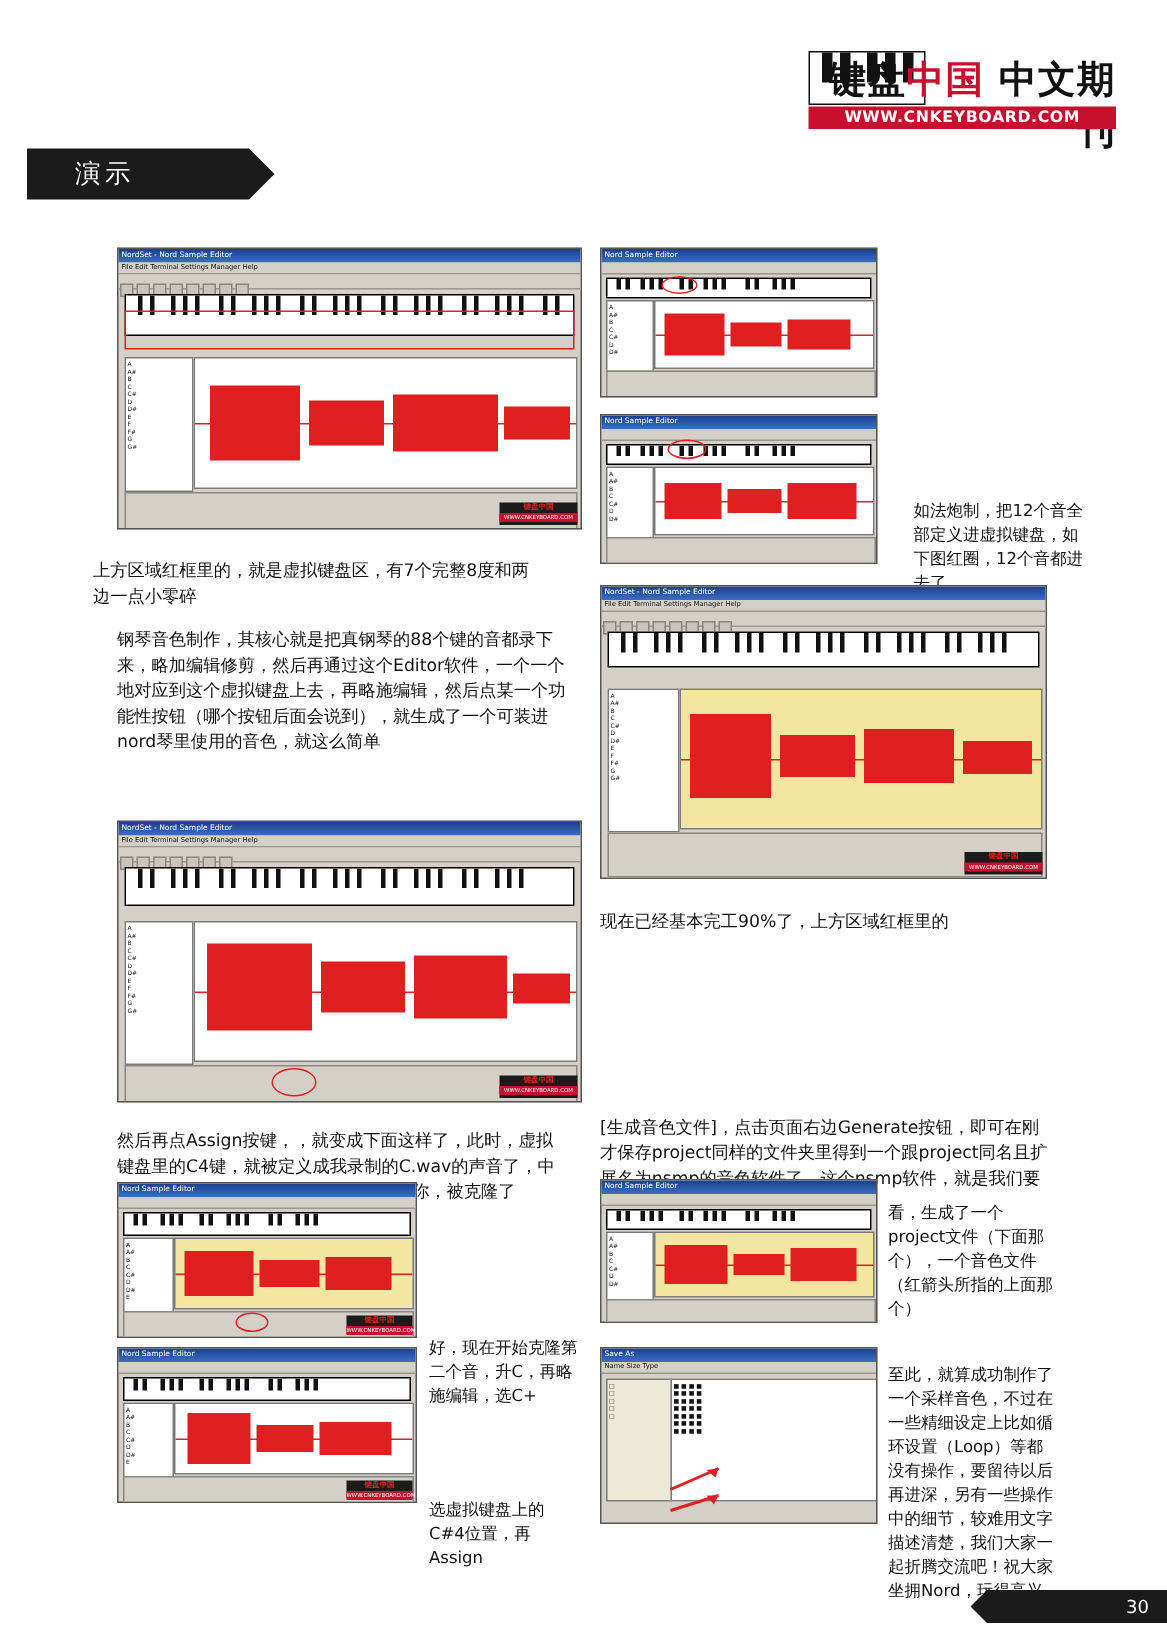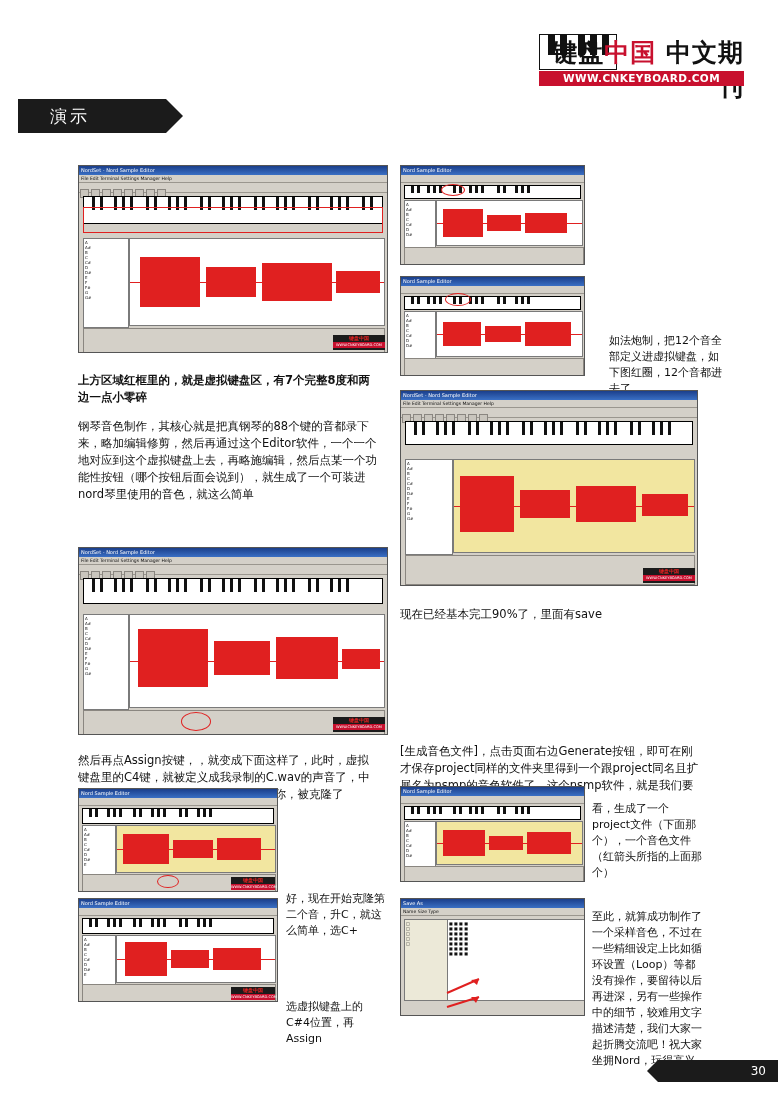--- a/index.html
+++ b/index.html
@@ -131,21 +131,21 @@
       <div class="line"></div>
       <div class="burst" style="left:10px;top:18px;width:60px;height:50px;"></div>
       <div class="burst" style="left:76px;top:28px;width:50px;height:30px;"></div>
       <div class="burst" style="left:132px;top:24px;width:70px;height:38px;"></div>
       <div class="burst" style="left:206px;top:32px;width:44px;height:22px;"></div>
     </div>
     <div class="panel" style="left:4px;top:162px;width:300px;height:24px;"></div>
     <div class="wm"><b>键盘中国</b><s>WWW.CNKEYBOARD.COM</s></div>
   </div>
 
-  <p class="txt" style="left:78px;top:360px;width:300px;font-weight:bold;">上方区域红框里的，就是虚拟键盘区，有7个完整8度和两边一点小零碎</p>
+  <p class="txt" style="left:62px;top:360px;width:300px;">上方区域红框里的，就是虚拟键盘区，有7个完整8度和两边一点小零碎</p>
   <p class="txt" style="left:78px;top:406px;width:300px;">钢琴音色制作，其核心就是把真钢琴的88个键的音都录下来，略加编辑修剪，然后再通过这个Editor软件，一个一个地对应到这个虚拟键盘上去，再略施编辑，然后点某一个功能性按钮（哪个按钮后面会说到），就生成了一个可装进nord琴里使用的音色，就这么简单</p>
   <p class="txt" style="left:78px;top:548px;width:300px;">左边框点中C.wav文件，页面下部有个红圈里，用箭头也可以，直接输入也可以，写为C4</p>
 
   <div class="shot" style="left:78px;top:547px;width:310px;height:188px;">
     <div class="tbar">NordSet - Nord Sample Editor</div>
     <div class="mbar">File  Edit  Terminal  Settings  Manager  Help</div>
     <div class="toolbar"><i></i><i></i><i></i><i></i><i></i><i></i><i></i></div>
     <div class="kb" style="height:24px;margin:3px 4px;">
       <span class="blk" style="left:8px"></span>
         <span class="blk" style="left:16px"></span>
@@ -215,21 +215,21 @@
       <div class="line"></div>
       <div class="burst" style="left:6px;top:8px;width:46px;height:30px;"></div>
       <div class="burst" style="left:56px;top:14px;width:40px;height:18px;"></div>
       <div class="burst" style="left:100px;top:12px;width:44px;height:22px;"></div>
     </div>
     <div class="panel" style="left:3px;top:85px;width:192px;height:16px;"></div>
     <div class="redcircle" style="left:78px;top:86px;width:22px;height:13px;"></div>
     <div class="wm" style="width:44px;height:12px"><b>键盘中国</b><s>WWW.CNKEYBOARD.COM</s></div>
   </div>
 
-  <p class="txt small" style="left:286px;top:880px;width:100px;">好，现在开始克隆第二个音，升C，就这么简单，选C+</p>
+  <p class="txt small" style="left:286px;top:880px;width:100px;">好，现在开始克隆第二个音，升C，再略施编辑，选C+</p>
 
   <div class="shot" style="left:78px;top:898px;width:200px;height:104px;">
     <div class="tbar">Nord Sample Editor</div>
     <div class="mbar"></div>
     <div class="kb" style="height:14px;margin:2px 3px;">
       <span class="blk" style="left:6px;height:8px"></span>
         <span class="blk" style="left:12px;height:8px"></span>
         <span class="blk" style="left:24px;height:8px"></span>
         <span class="blk" style="left:30px;height:8px"></span>
         <span class="blk" style="left:36px;height:8px"></span>
@@ -358,21 +358,21 @@
       <div class="line"></div>
       <div class="burst" style="left:6px;top:16px;width:54px;height:56px;"></div>
       <div class="burst" style="left:66px;top:30px;width:50px;height:28px;"></div>
       <div class="burst" style="left:122px;top:26px;width:60px;height:36px;"></div>
       <div class="burst" style="left:188px;top:34px;width:46px;height:22px;"></div>
     </div>
     <div class="panel" style="left:4px;top:164px;width:288px;height:28px;"></div>
     <div class="wm"><b>键盘中国</b><s>WWW.CNKEYBOARD.COM</s></div>
   </div>
 
-  <p class="txt" style="left:400px;top:594px;width:300px;">现在已经基本完工90%了，里面有save</p>
+  <p class="txt" style="left:400px;top:594px;width:300px;">现在已经基本完工90%了，上方区域红框里的</p>
   <p class="txt" style="left:400px;top:731px;width:300px;">[生成音色文件]，点击页面右边Generate按钮，即可在刚才保存project同样的文件夹里得到一个跟project同名且扩展名为nsmp的音色软件了，这个nsmp软件，就是我们要导入nord琴采样库里的音色了</p>
 
   <div class="shot" style="left:400px;top:786px;width:185px;height:96px;">
     <div class="tbar">Nord Sample Editor</div>
     <div class="mbar"></div>
     <div class="kb" style="height:12px;margin:2px 3px;">
       <span class="blk" style="left:6px;height:7px"></span>
         <span class="blk" style="left:12px;height:7px"></span>
         <span class="blk" style="left:22px;height:7px"></span>
         <span class="blk" style="left:28px;height:7px"></span>

